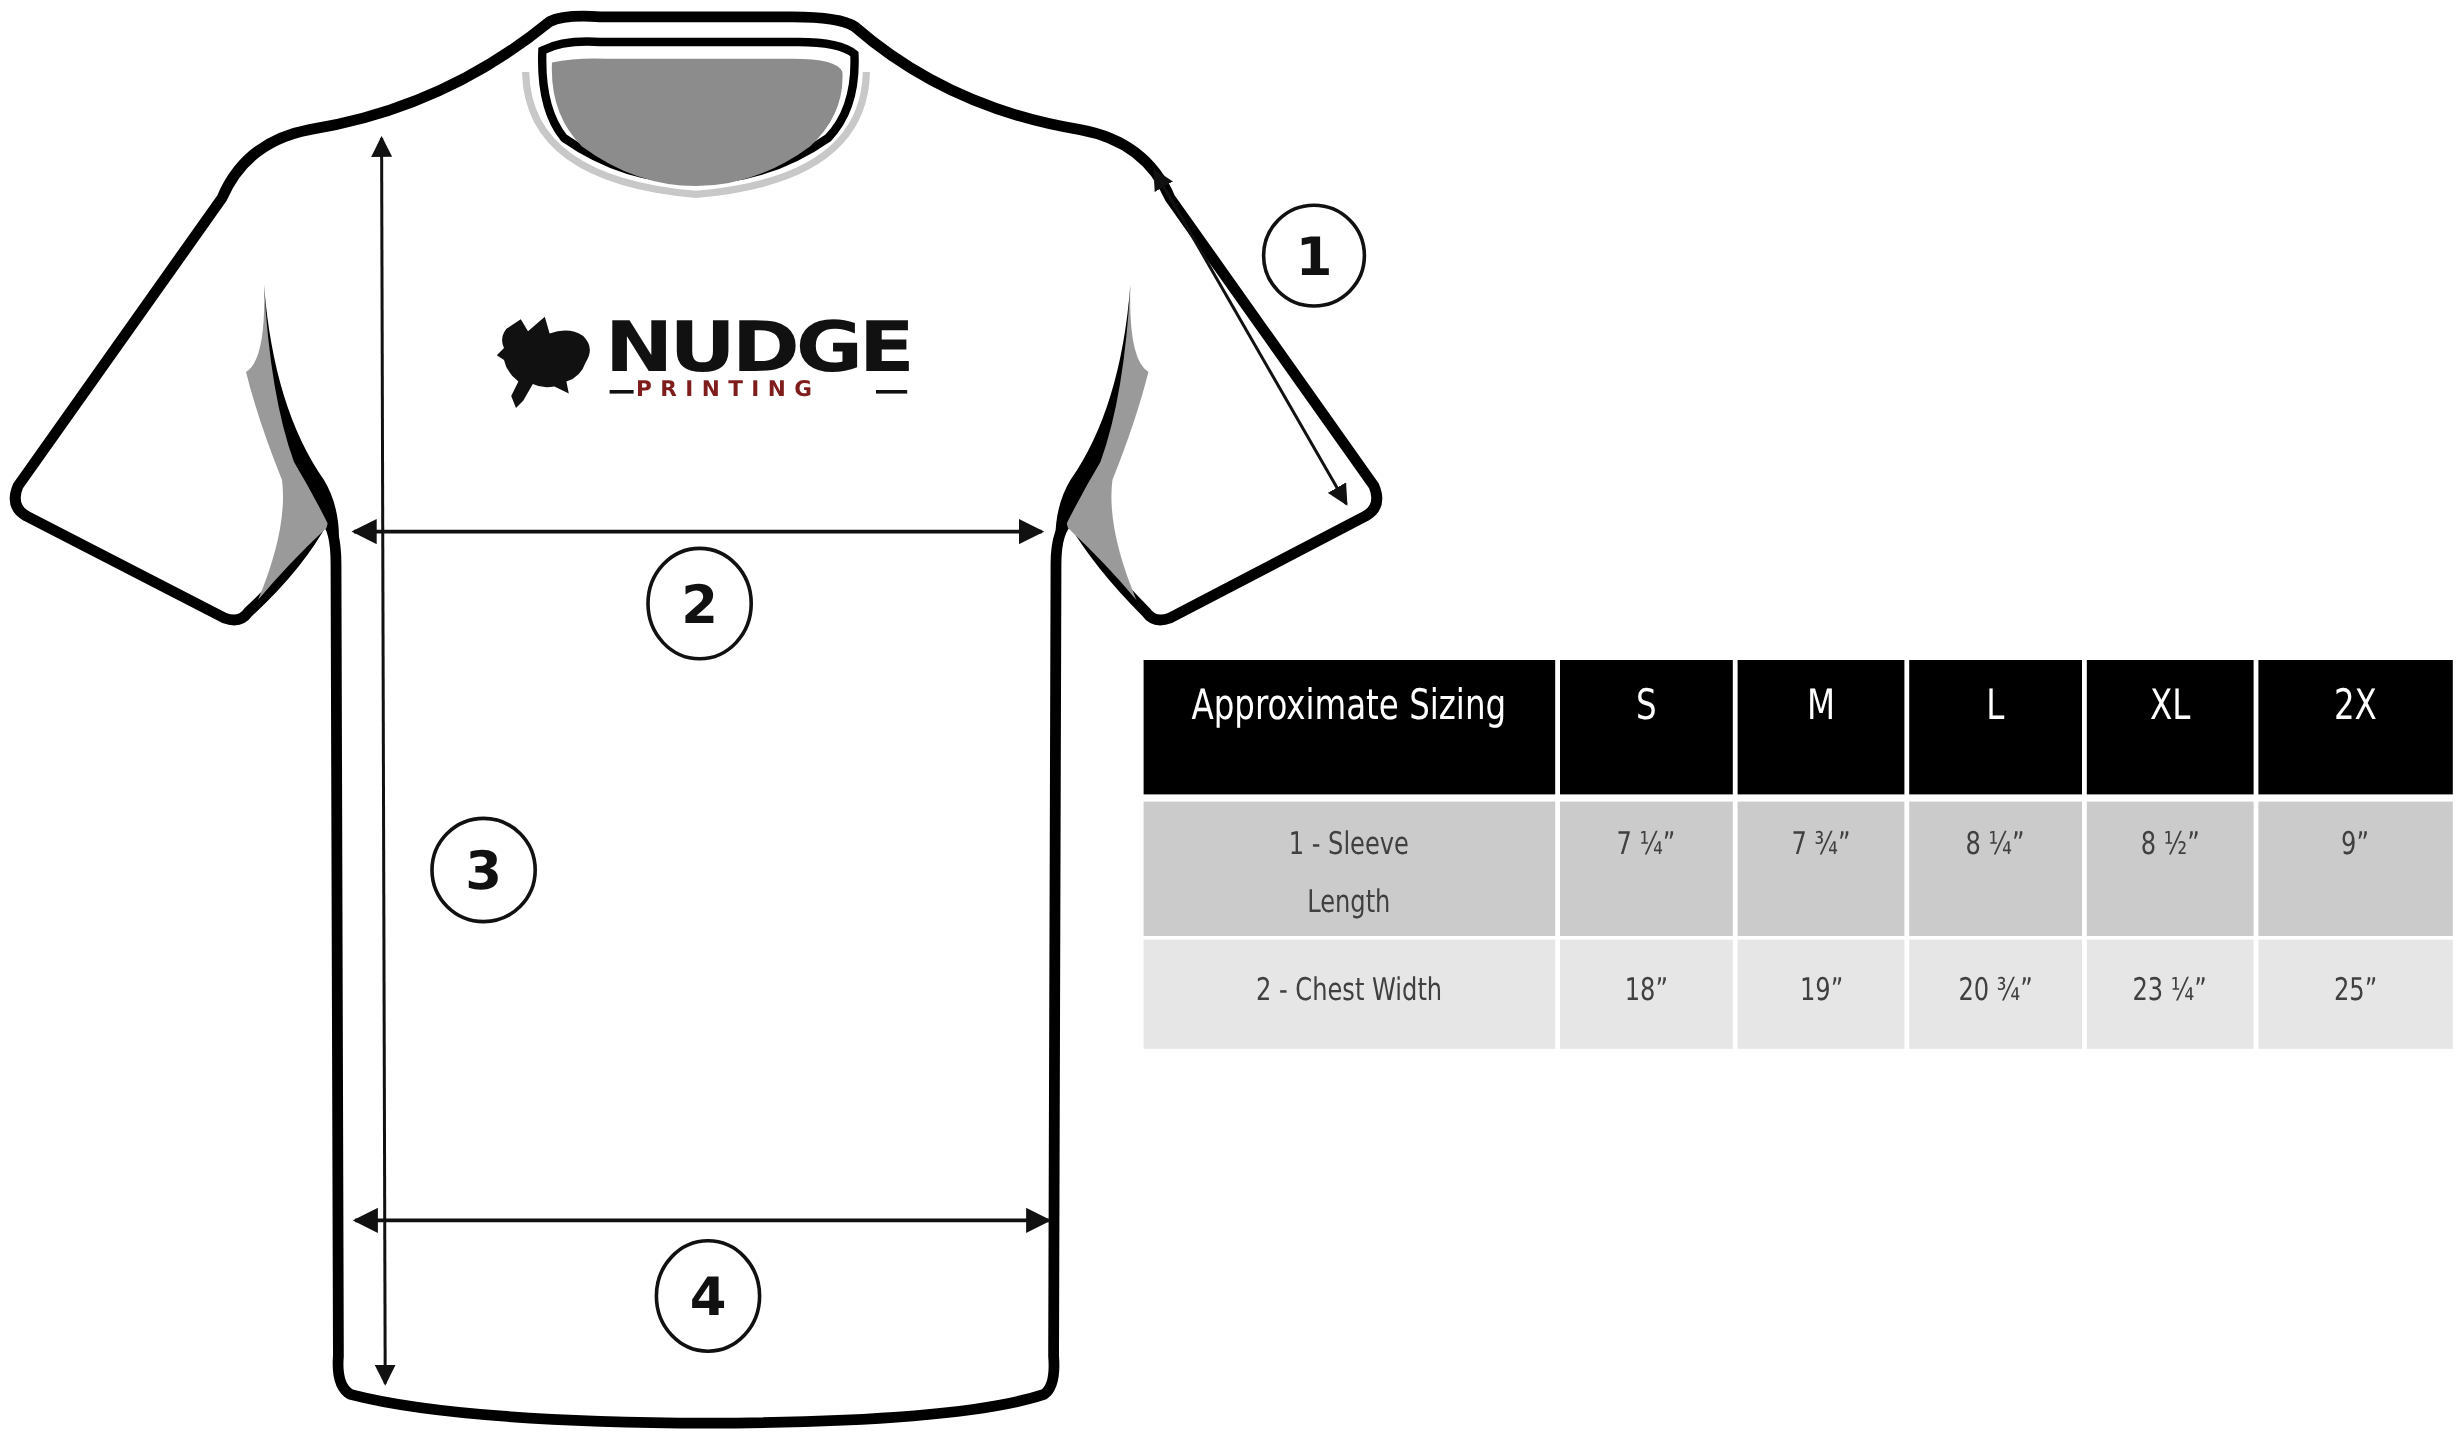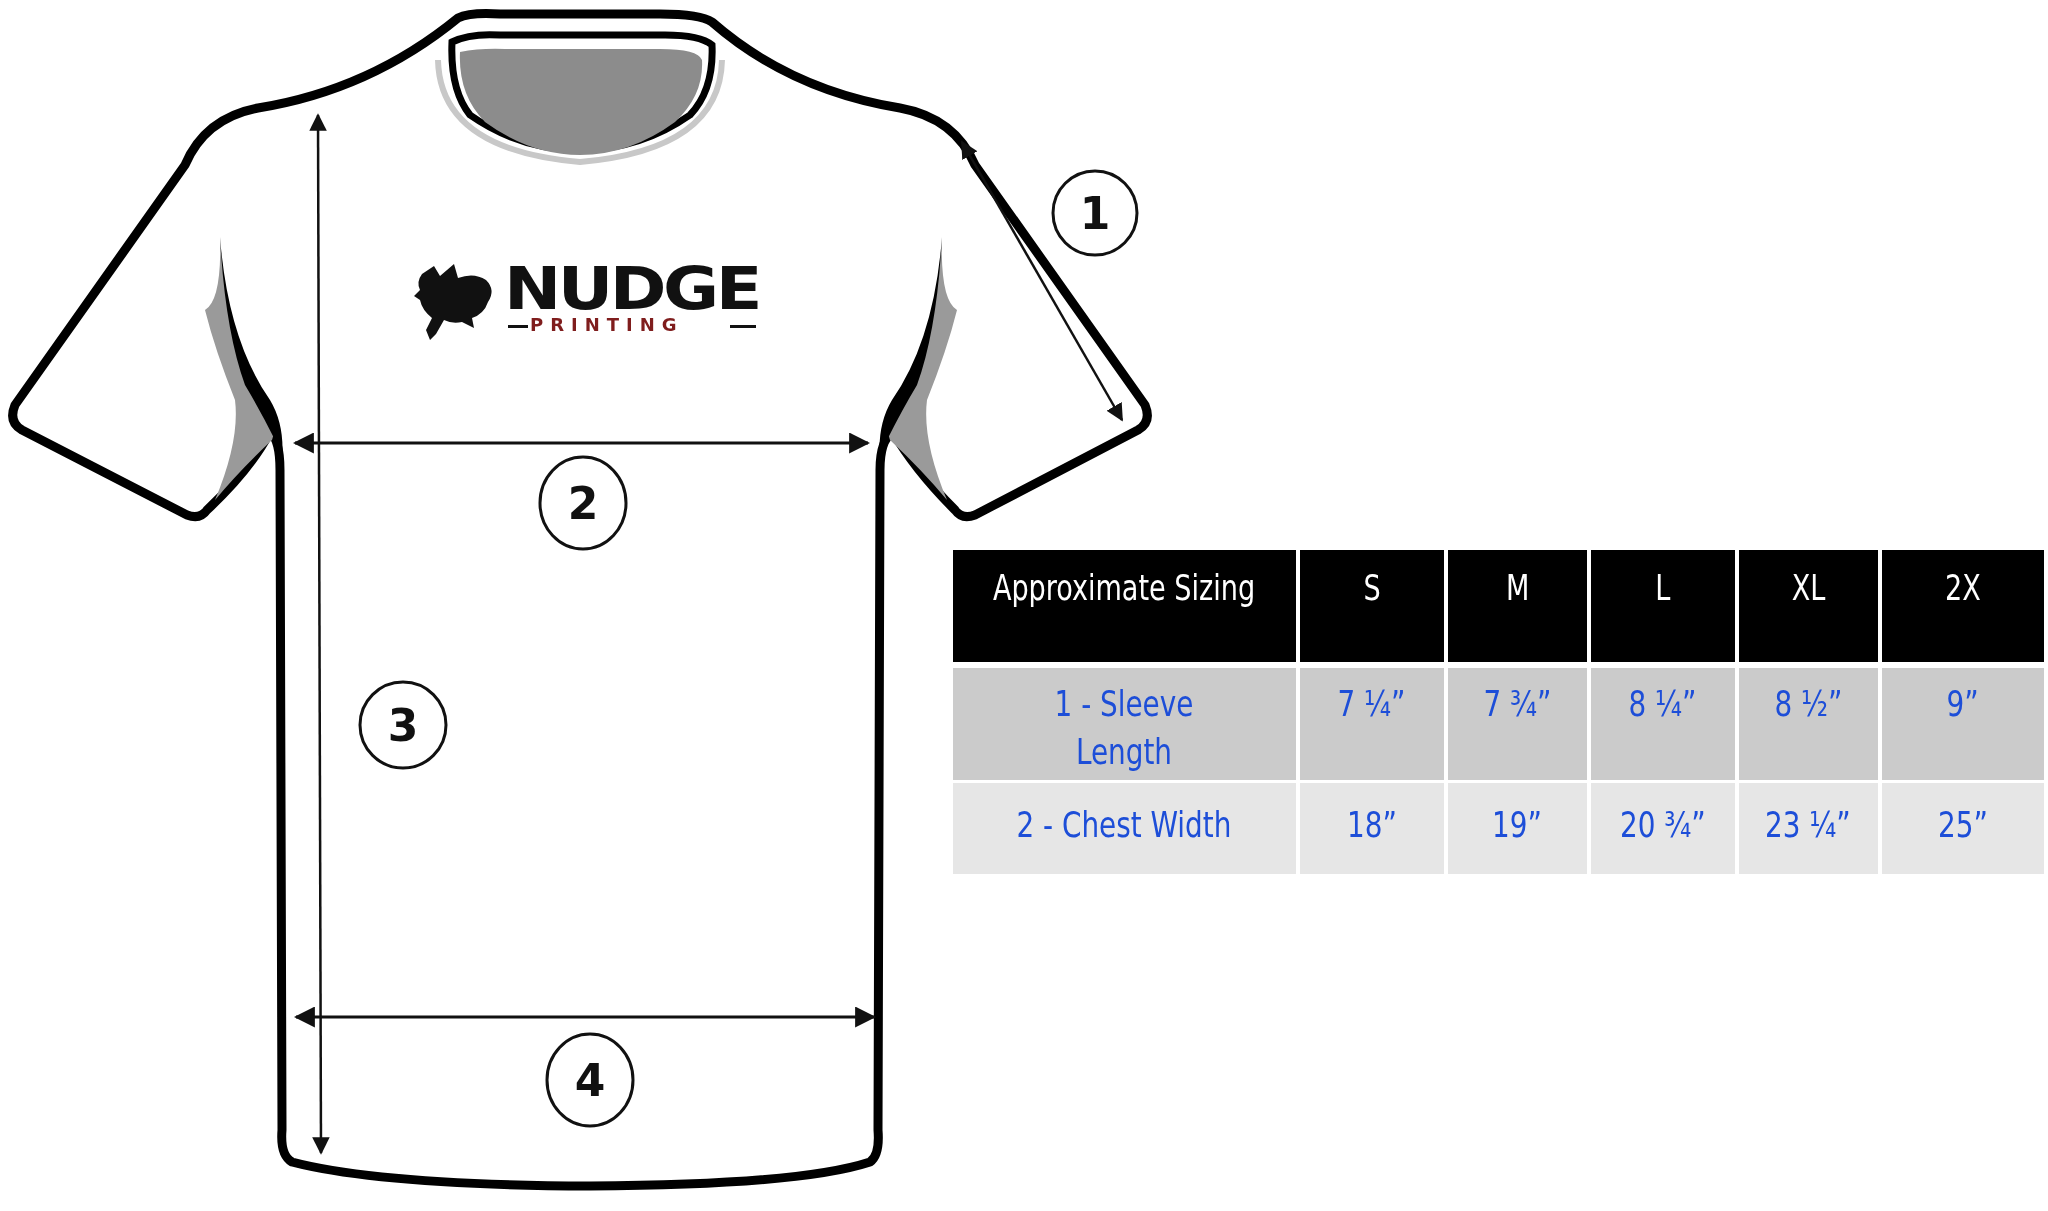--- a/index.html
+++ b/index.html
@@ -15,21 +15,21 @@
   .logo-sub-line-l, .logo-sub-line-r { position: absolute; top: 67px; height: 3px; background: #111; }
   .logo-sub-line-l { left: 96px; width: 20px; }
   .logo-sub-line-r { left: 318px; width: 26px; }
 
   table.size-table { position: absolute; left: 953px; top: 550px; border-collapse: separate;
                      border-spacing: 4px 0; margin-left: -4px; }
   .size-table td, .size-table th { padding: 0; text-align: center; vertical-align: top;
                      font-family: "DejaVu Sans Condensed", "DejaVu Sans", sans-serif; font-weight: normal; }
   .size-table thead th { background: #000; color: #fff; height: 112px; font-size: 35px;
                      line-height: 48px; padding-top: 14px; box-sizing: border-box; }
-  .size-table tbody td { color: #1d4ed8; font-size: 36px; line-height: 48px; box-sizing: border-box; }
+  .size-table tbody td { color: #404040; font-size: 26px; line-height: 48px; box-sizing: border-box; }
   .row-spacer td { height: 6px; background: transparent !important; }
   .r1 td { background: #cbcbcb; height: 112px; padding-top: 12px; }
   .r2 td { background: #e6e6e6; height: 91px; padding-top: 18px; margin-top: 18px; }
   .r3 td { background: #cdcdcd; height: 89px; padding-top: 18px; }
   .r4 td { background: #e6e6e6; height: 88px; padding-top: 18px; }
   .c0 { width: 343px; } .c1 { width: 145px; } .c2 { width: 141px; }
   .c3 { width: 144px; } .c4 { width: 140px; } .c5 { width: 164px; }
   .cond { display: inline-block; transform: scaleX(0.86); transform-origin: center; white-space: nowrap; }
   .label-wrap { display: inline-block; transform: scaleX(0.86); width: 330px; white-space: normal; }
 </style>

